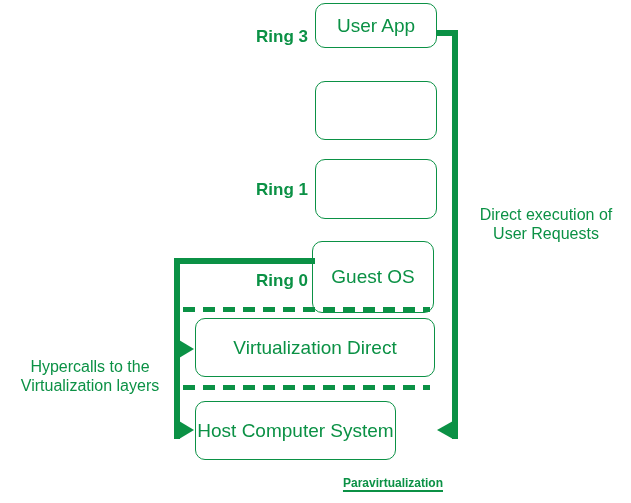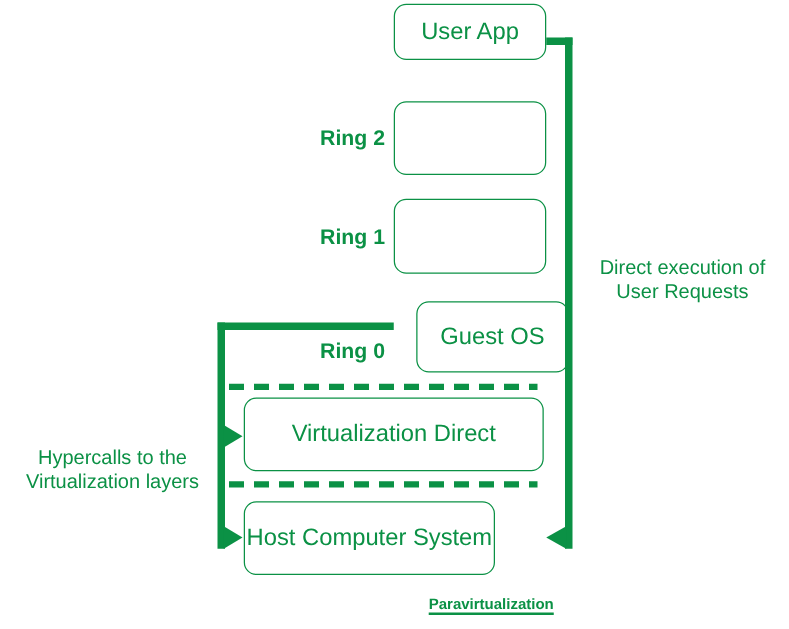--- a/index.html
+++ b/index.html
@@ -41,28 +41,28 @@
     position:absolute; color:var(--green); font-weight:bold; font-size:12px;
     text-align:right; text-decoration:underline;
     text-decoration-thickness:2px; text-underline-offset:3px;
   }
 </style>
 </head>
 <body style="background: rgb(255, 255, 255);">
 
 <div class="canvas">
 
-  <div class="ring-label" style="left:230px; top:101px;">Ring 2</div>
+  <div class="ring-label" style="left:230px; top:27px;">Ring 3</div>
   <div class="ring-label" style="left:230px; top:180px;text-align:right;">Ring 1</div>
   <div class="ring-label" style="left:230px; top:271px;">Ring 0</div>
 
   <div class="box" style="left:315px; top:3px;   width:122px; height:45px;">User App</div>
   <div class="box" style="left:315px; top:81px;  width:122px; height:59px;"></div>
   <div class="box" style="left:315px; top:159px; width:122px; height:60px;"></div>
-  <div class="box" style="left:333px; top:241px; width:122px; height:57px;">Guest OS</div>
+  <div class="box" style="left:312px; top:241px; width:122px; height:72px;">Guest OS</div>
 
   <div class="dash" style="left:183px; top:307px; width:247px;"></div>
   <div class="dash" style="left:183px; top:385px; width:247px;"></div>
 
   <div class="box" style="left:195px; top:318px; width:240px; height:59px;">Virtualization Direct</div>
   <div class="box" style="left:195px; top:401px; width:201px; height:59px;">Host Computer System</div>
 
   <div class="hline" style="left:174px; top:258px; width:141px; height:6px;"></div>
   <div class="vline" style="left:174px; top:258px; width:6px; height:181px;"></div>
   <div class="arr-r" style="left:179px; top:340px;"></div>

